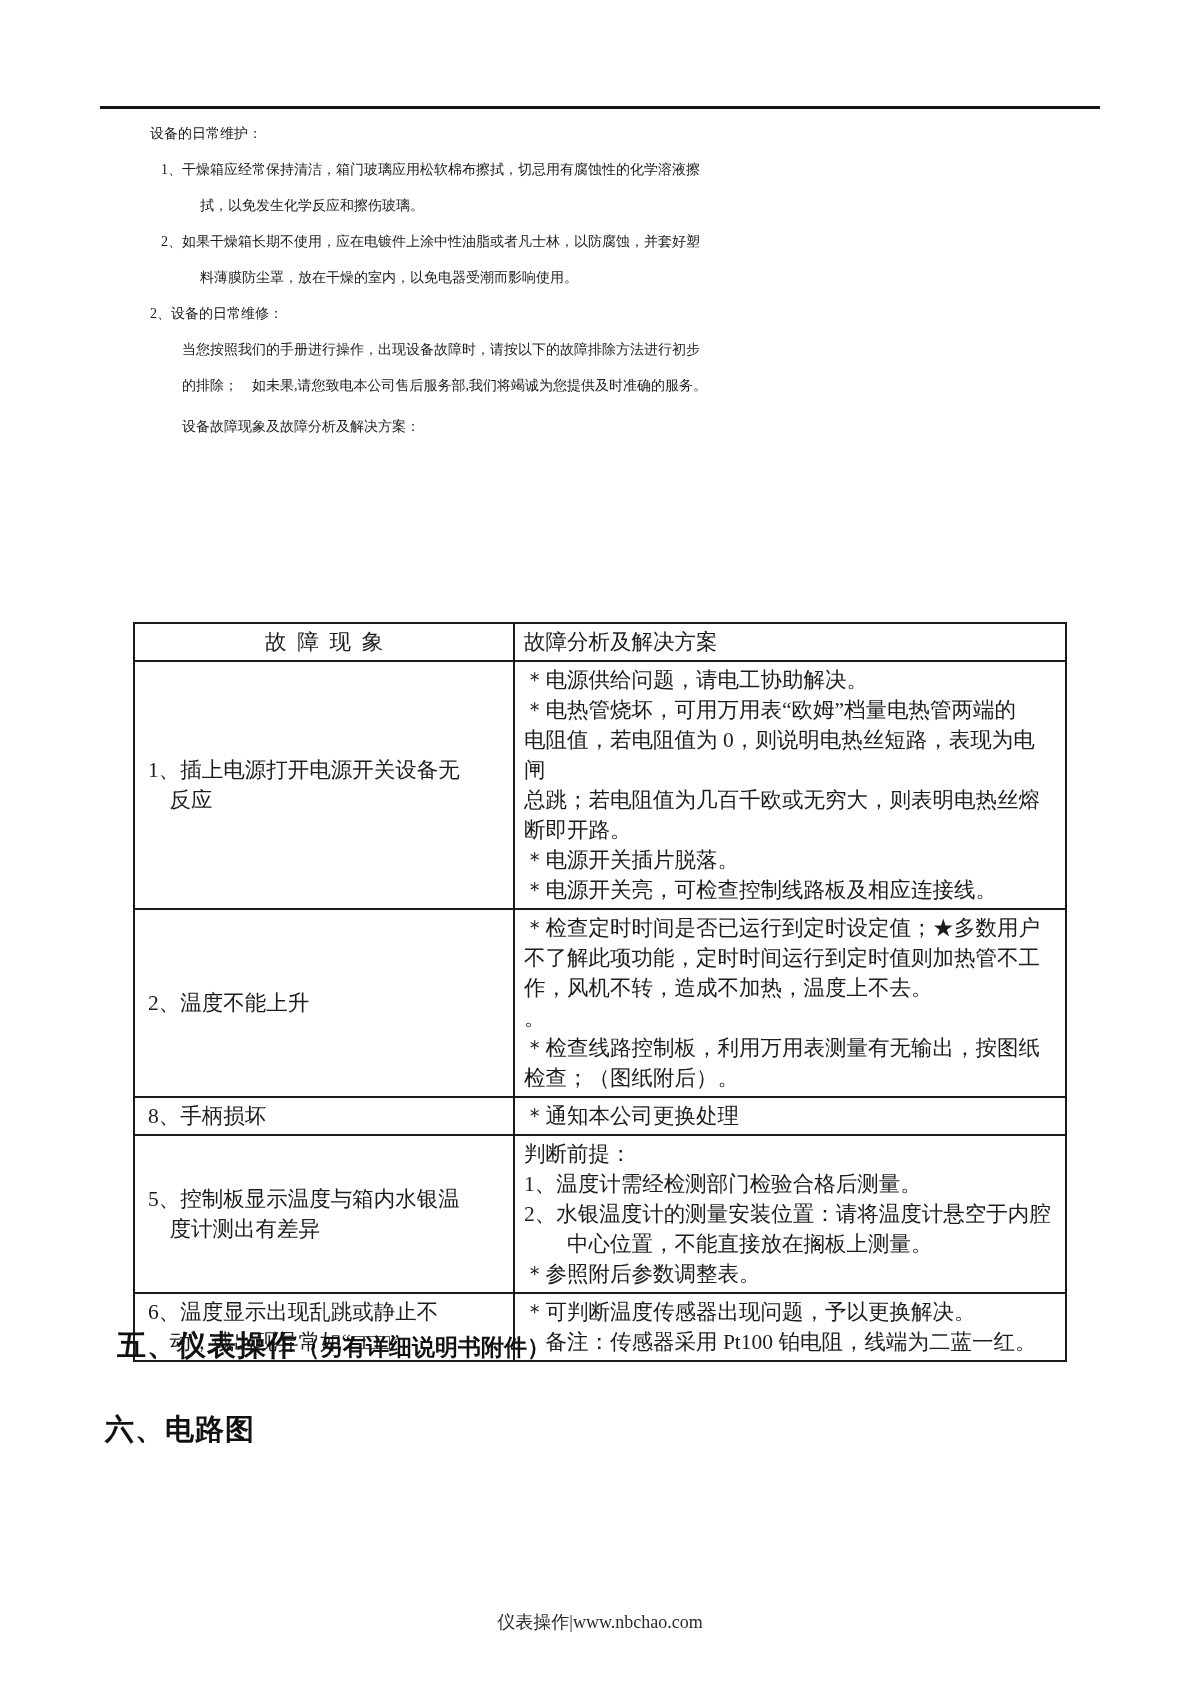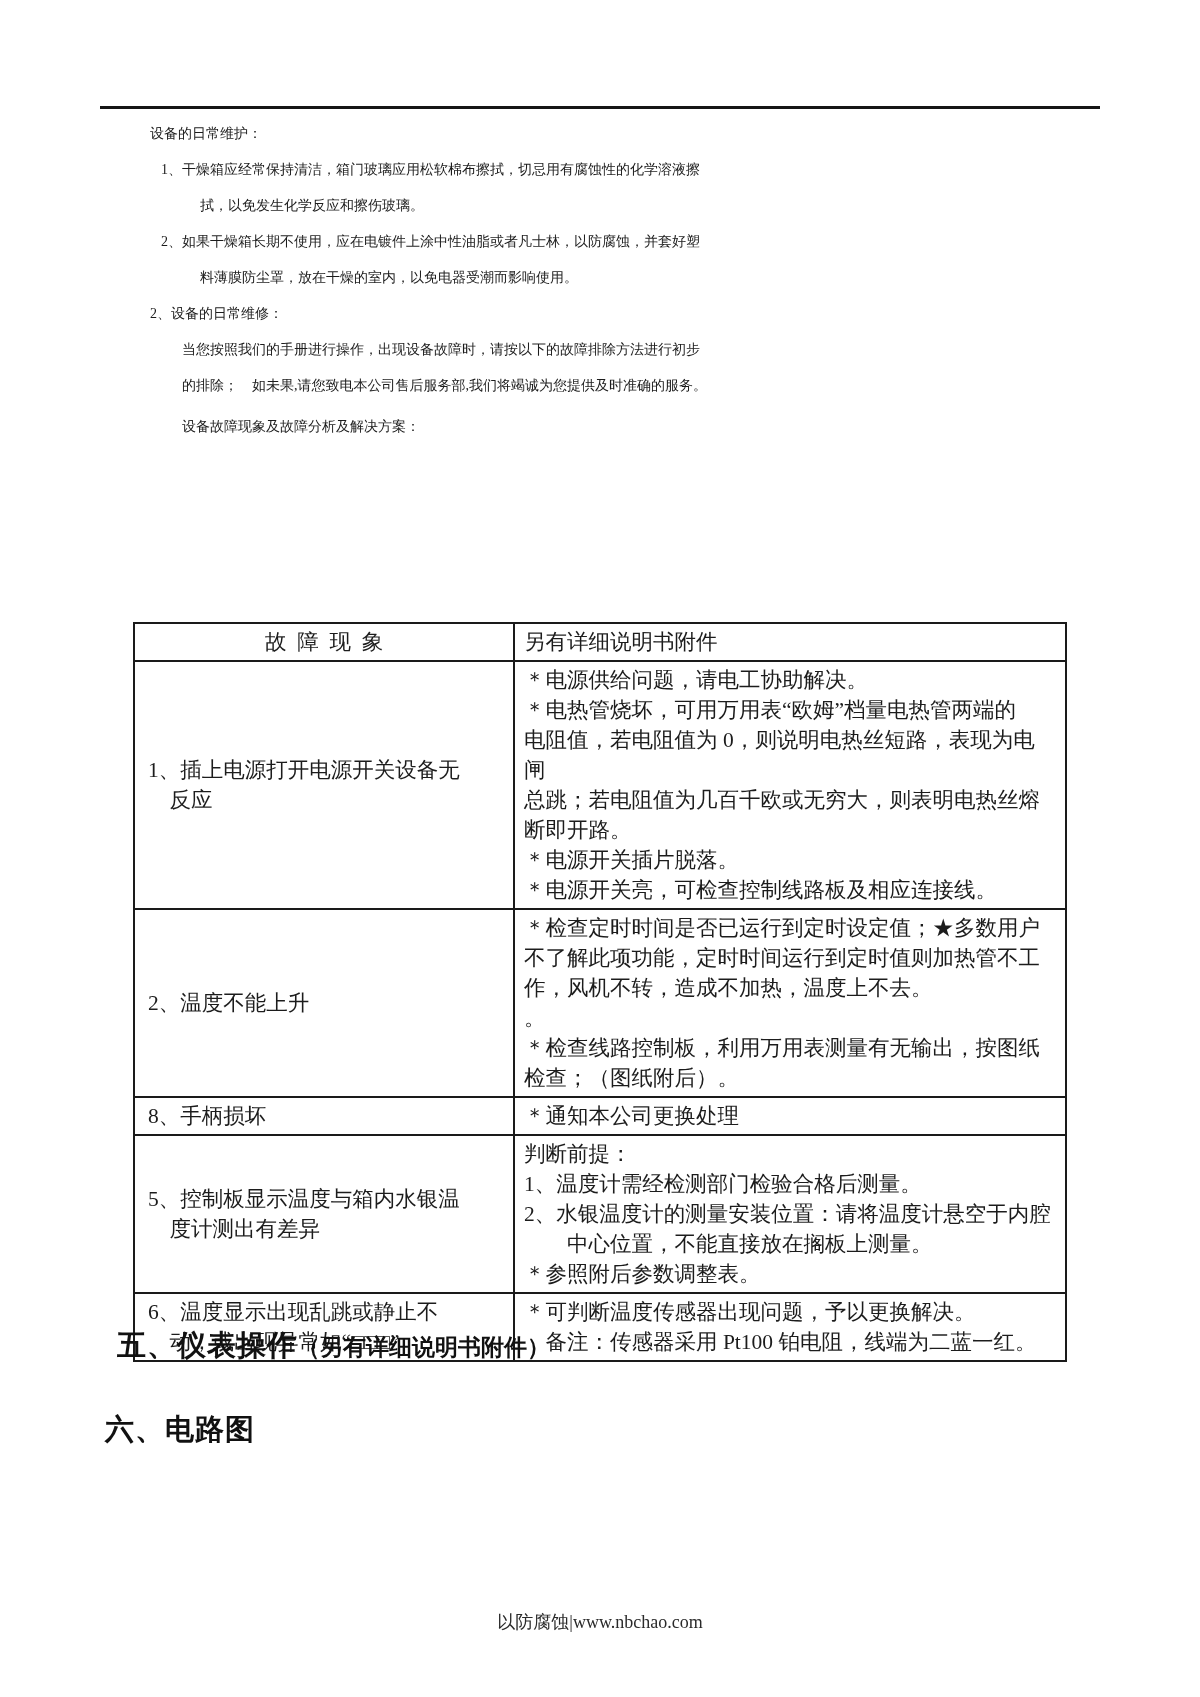--- a/index.html
+++ b/index.html
@@ -85,21 +85,21 @@
   </div>
 
   <table class="fault-table">
     <colgroup>
         <col class="c-left">
         <col class="c-right">
       </colgroup>
     <tbody>
         <tr style="height:38px;">
       <td class="hdr-left">故  障  现  象</td>
-      <td class="hdr-right">另有详细说明书附件</td>
+      <td class="hdr-right">故障分析及解决方案</td>
     </tr>
     <tr style="height:210px;">
       <td class="cell-left">1、插上电源打开电源开关设备无
 　反应</td>
       <td class="cell-right">＊电源供给问题，请电工协助解决。
 ＊电热管烧坏，可用万用表“欧姆”档量电热管两端的
 电阻值，若电阻值为 0，则说明电热丝短路，表现为电闸
 总跳；若电阻值为几百千欧或无穷大，则表明电热丝熔
 断即开路。
 ＊电源开关插片脱落。
@@ -135,15 +135,15 @@
     </tr>
   </tbody>
     </table>
 
   <div class="heading-5">
     <span class="h-main">五、仪表操作</span><span class="h-paren">（另有详细说明书附件）</span>
   </div>
 
   <div class="heading-6">六、电路图</div>
 
-  <div class="footer">以防腐蚀|www.nbchao.com</div>
+  <div class="footer">仪表操作|www.nbchao.com</div>
 
 </div>
 
 </body></html>

